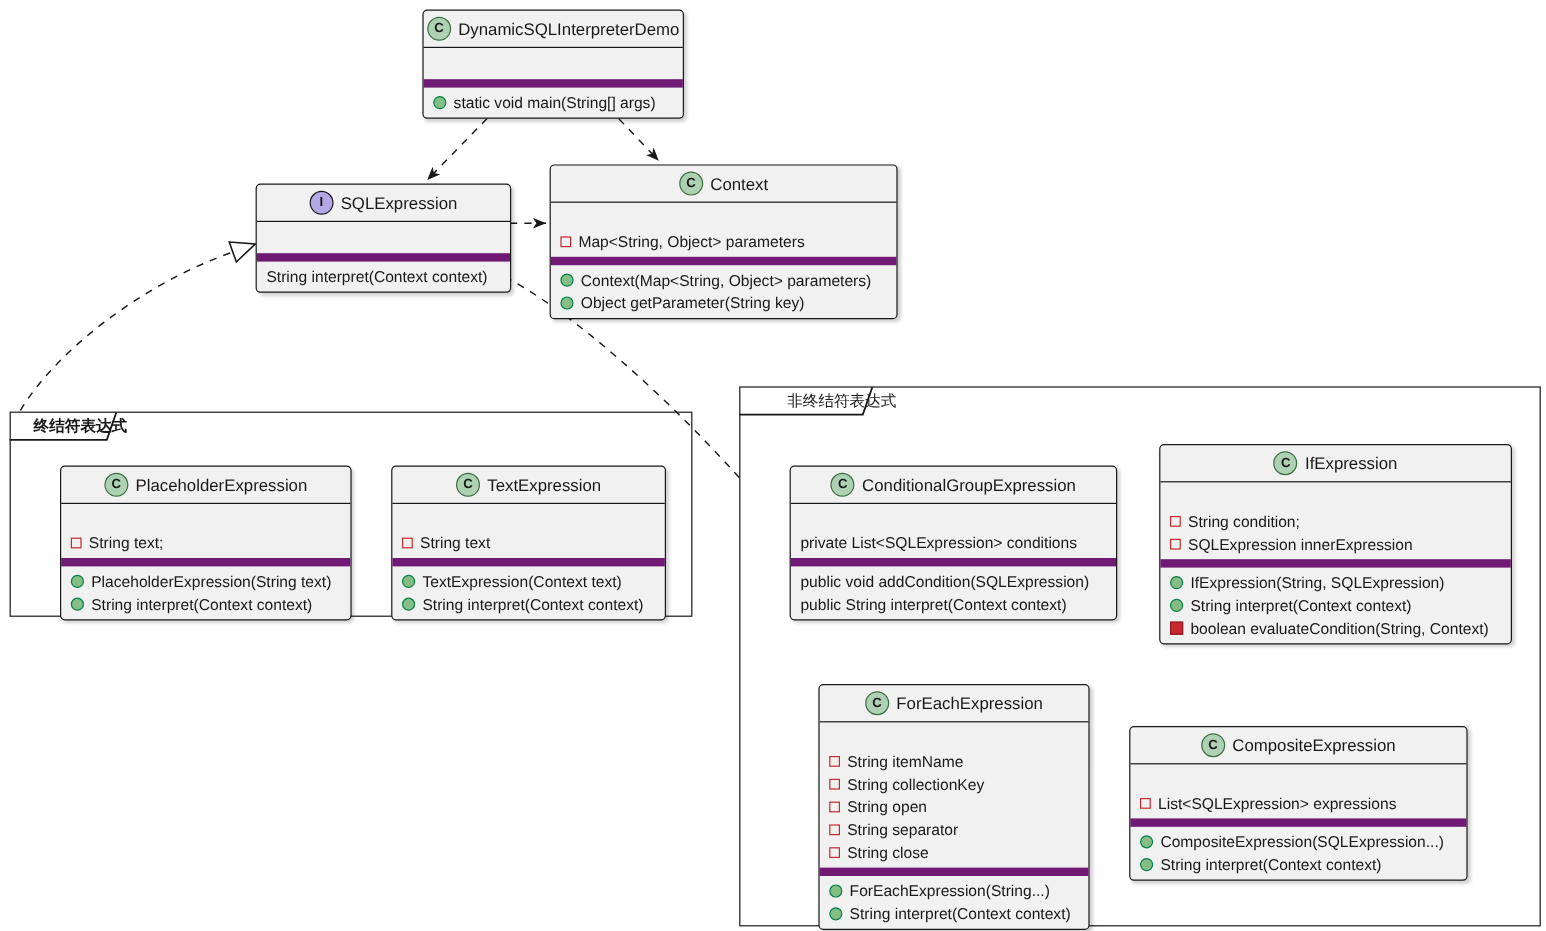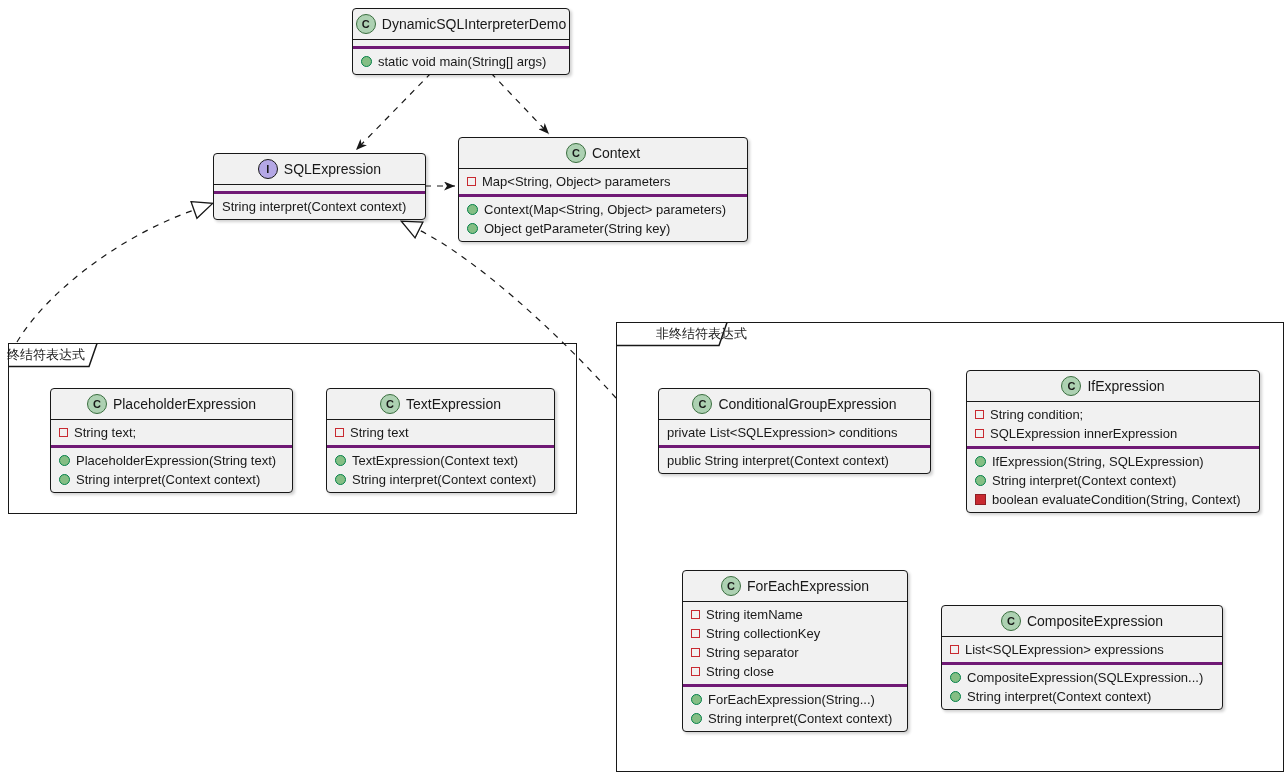--- a/index.html
+++ b/index.html
@@ -14,38 +14,38 @@
   .uml-class{position:absolute;background:#F1F1F1;border:1px solid #181818;border-radius:4px;
              box-shadow:2px 2px 3px rgba(0,0,0,0.18);z-index:3;font-size:13px;}
   .uml-title{height:30px;display:flex;align-items:center;justify-content:center;gap:6px;
              border-bottom:1px solid #181818;padding:0 8px;font-size:14px;white-space:nowrap;}
   .uml-title .italic-name{}
   .spot{display:inline-flex;width:18px;height:18px;border-radius:50%;align-items:center;justify-content:center;
         font-size:11px;font-weight:bold;flex:0 0 18px;}
   .spot-class{background:#ADD1B2;border:1px solid #3A6E3F;}
   .spot-interface{background:#B4A7E5;border:1px solid #181818;}
   .uml-sec{padding:3px 0;text-align:right;}
-  .uml-fields{border-bottom:3px solid #701a75;}
+  .uml-fields{border-bottom:7px solid #701a75;margin-top:20px;}
   .uml-fields.empty{height:6px;padding:0;}
   .member{display:flex;align-items:center;line-height:19px;padding:0 8px;white-space:nowrap;}
   .vis{display:inline-block;margin-right:6px;flex:0 0 auto;}
   .vis-field-private{width:7px;height:7px;border:1.5px solid #C82930;background:transparent;}
   .vis-method-public{width:9px;height:9px;border-radius:50%;background:#84BE84;border:1px solid #038048;}
   .vis-method-private{width:9px;height:9px;background:#C82930;border:1px solid #8E1E24;}
 
   
   #connectors{position:absolute;left:0;top:0;z-index:2;pointer-events:none;}
 </style>
 </head>
 <body>
 
 <div id="canvas">
 
   <div class="uml-frame" style="left:8px;top:343px;width:567px;height:169px;"></div>
-  <span class="frame-label" style="left:3px;top:344px;">终结符表达式</span>
+  <span class="frame-label" style="left:24px;top:344px;font-weight:bold;">终结符表达式</span>
 
   <div class="uml-frame" style="left:616px;top:322px;width:666px;height:448px;"></div>
   <span class="frame-label" style="left:652px;top:323px;">非终结符表达式</span>
 
   <svg id="connectors" width="1288" height="776" viewBox="0 0 1288 776">
     <defs>
       <marker id="arrow-dep" viewBox="0 0 11 9" refX="11" refY="4.5" markerWidth="11" markerHeight="9" markerUnits="userSpaceOnUse" orient="auto">
         <path d="M0,0 L11,4.5 L0,9 L3,4.5 Z" fill="#181818"></path>
       </marker>
       <marker id="arrow-real" viewBox="0 0 20 18" refX="1" refY="9" markerWidth="22" markerHeight="20" markerUnits="userSpaceOnUse" orient="auto">
@@ -165,20 +165,23 @@
       <span class="spot spot-class">C</span>
       <span>ConditionalGroupExpression</span>
     </div>
     <div class="uml-sec uml-fields">
       <div class="member">
         <span>private List&lt;SQLExpression&gt; conditions</span>
       </div>
     </div>
     <div class="uml-sec uml-methods">
       <div class="member">
+        <span>public void addCondition(SQLExpression)</span>
+      </div>
+      <div class="member">
         <span>public String interpret(Context context)</span>
       </div>
     </div>
   </div>
 
   <div class="uml-class" style="left:966px;top:370px;width:292px;">
     <div class="uml-title">
       <span class="spot spot-class">C</span>
       <span>IfExpression</span>
     </div>
@@ -217,20 +220,24 @@
       <div class="member">
         <span class="vis vis-field-private"></span>
         <span>String itemName</span>
       </div>
       <div class="member">
         <span class="vis vis-field-private"></span>
         <span>String collectionKey</span>
       </div>
       <div class="member">
         <span class="vis vis-field-private"></span>
+        <span>String open</span>
+      </div>
+      <div class="member">
+        <span class="vis vis-field-private"></span>
         <span>String separator</span>
       </div>
       <div class="member">
         <span class="vis vis-field-private"></span>
         <span>String close</span>
       </div>
     </div>
     <div class="uml-sec uml-methods">
       <div class="member">
         <span class="vis vis-method-public"></span>

